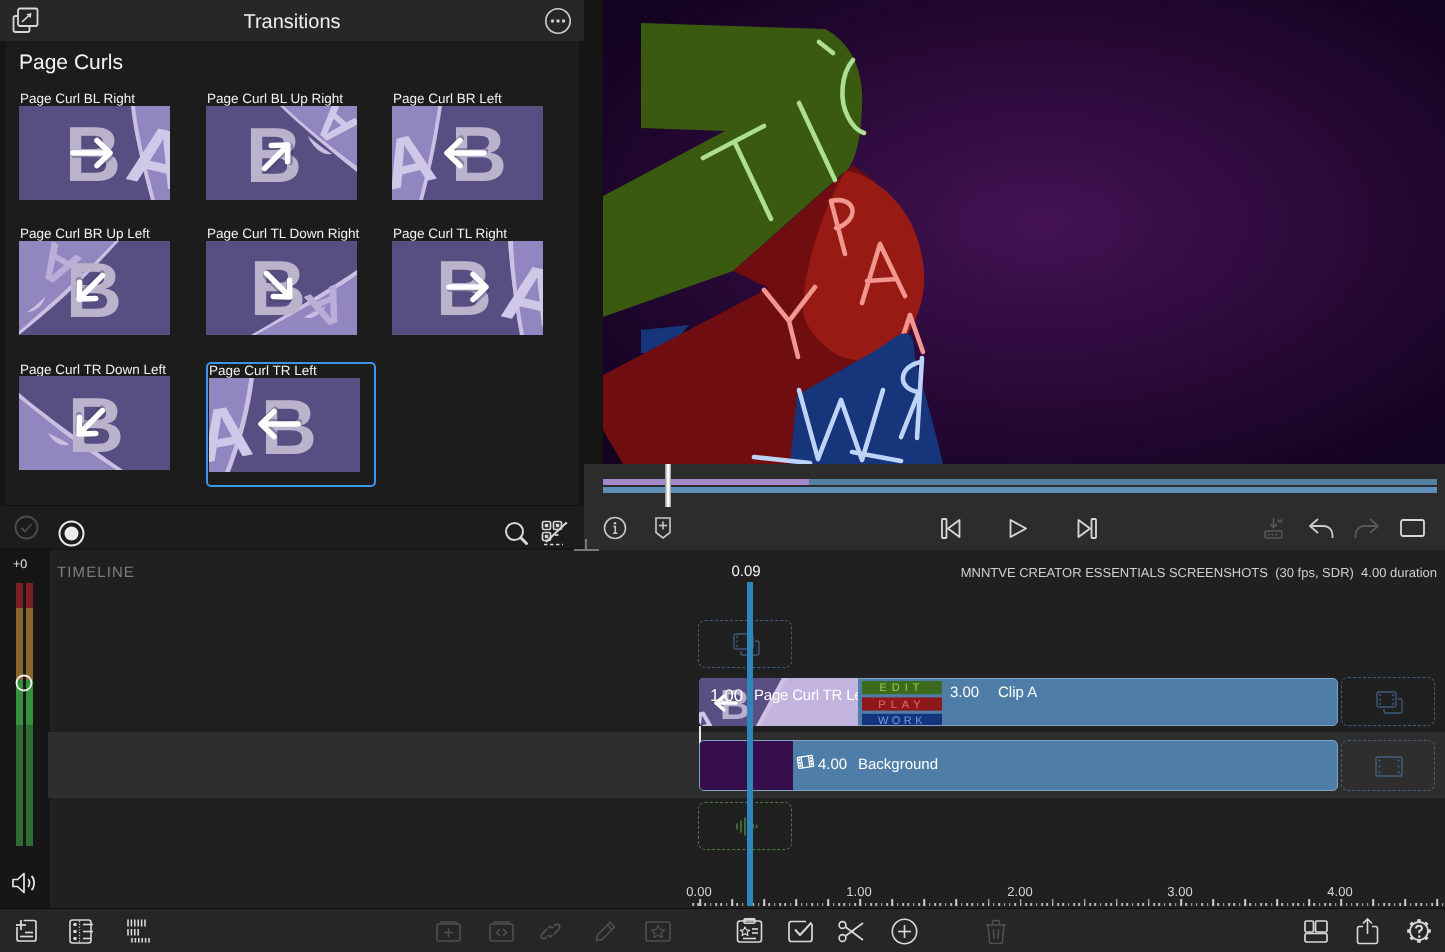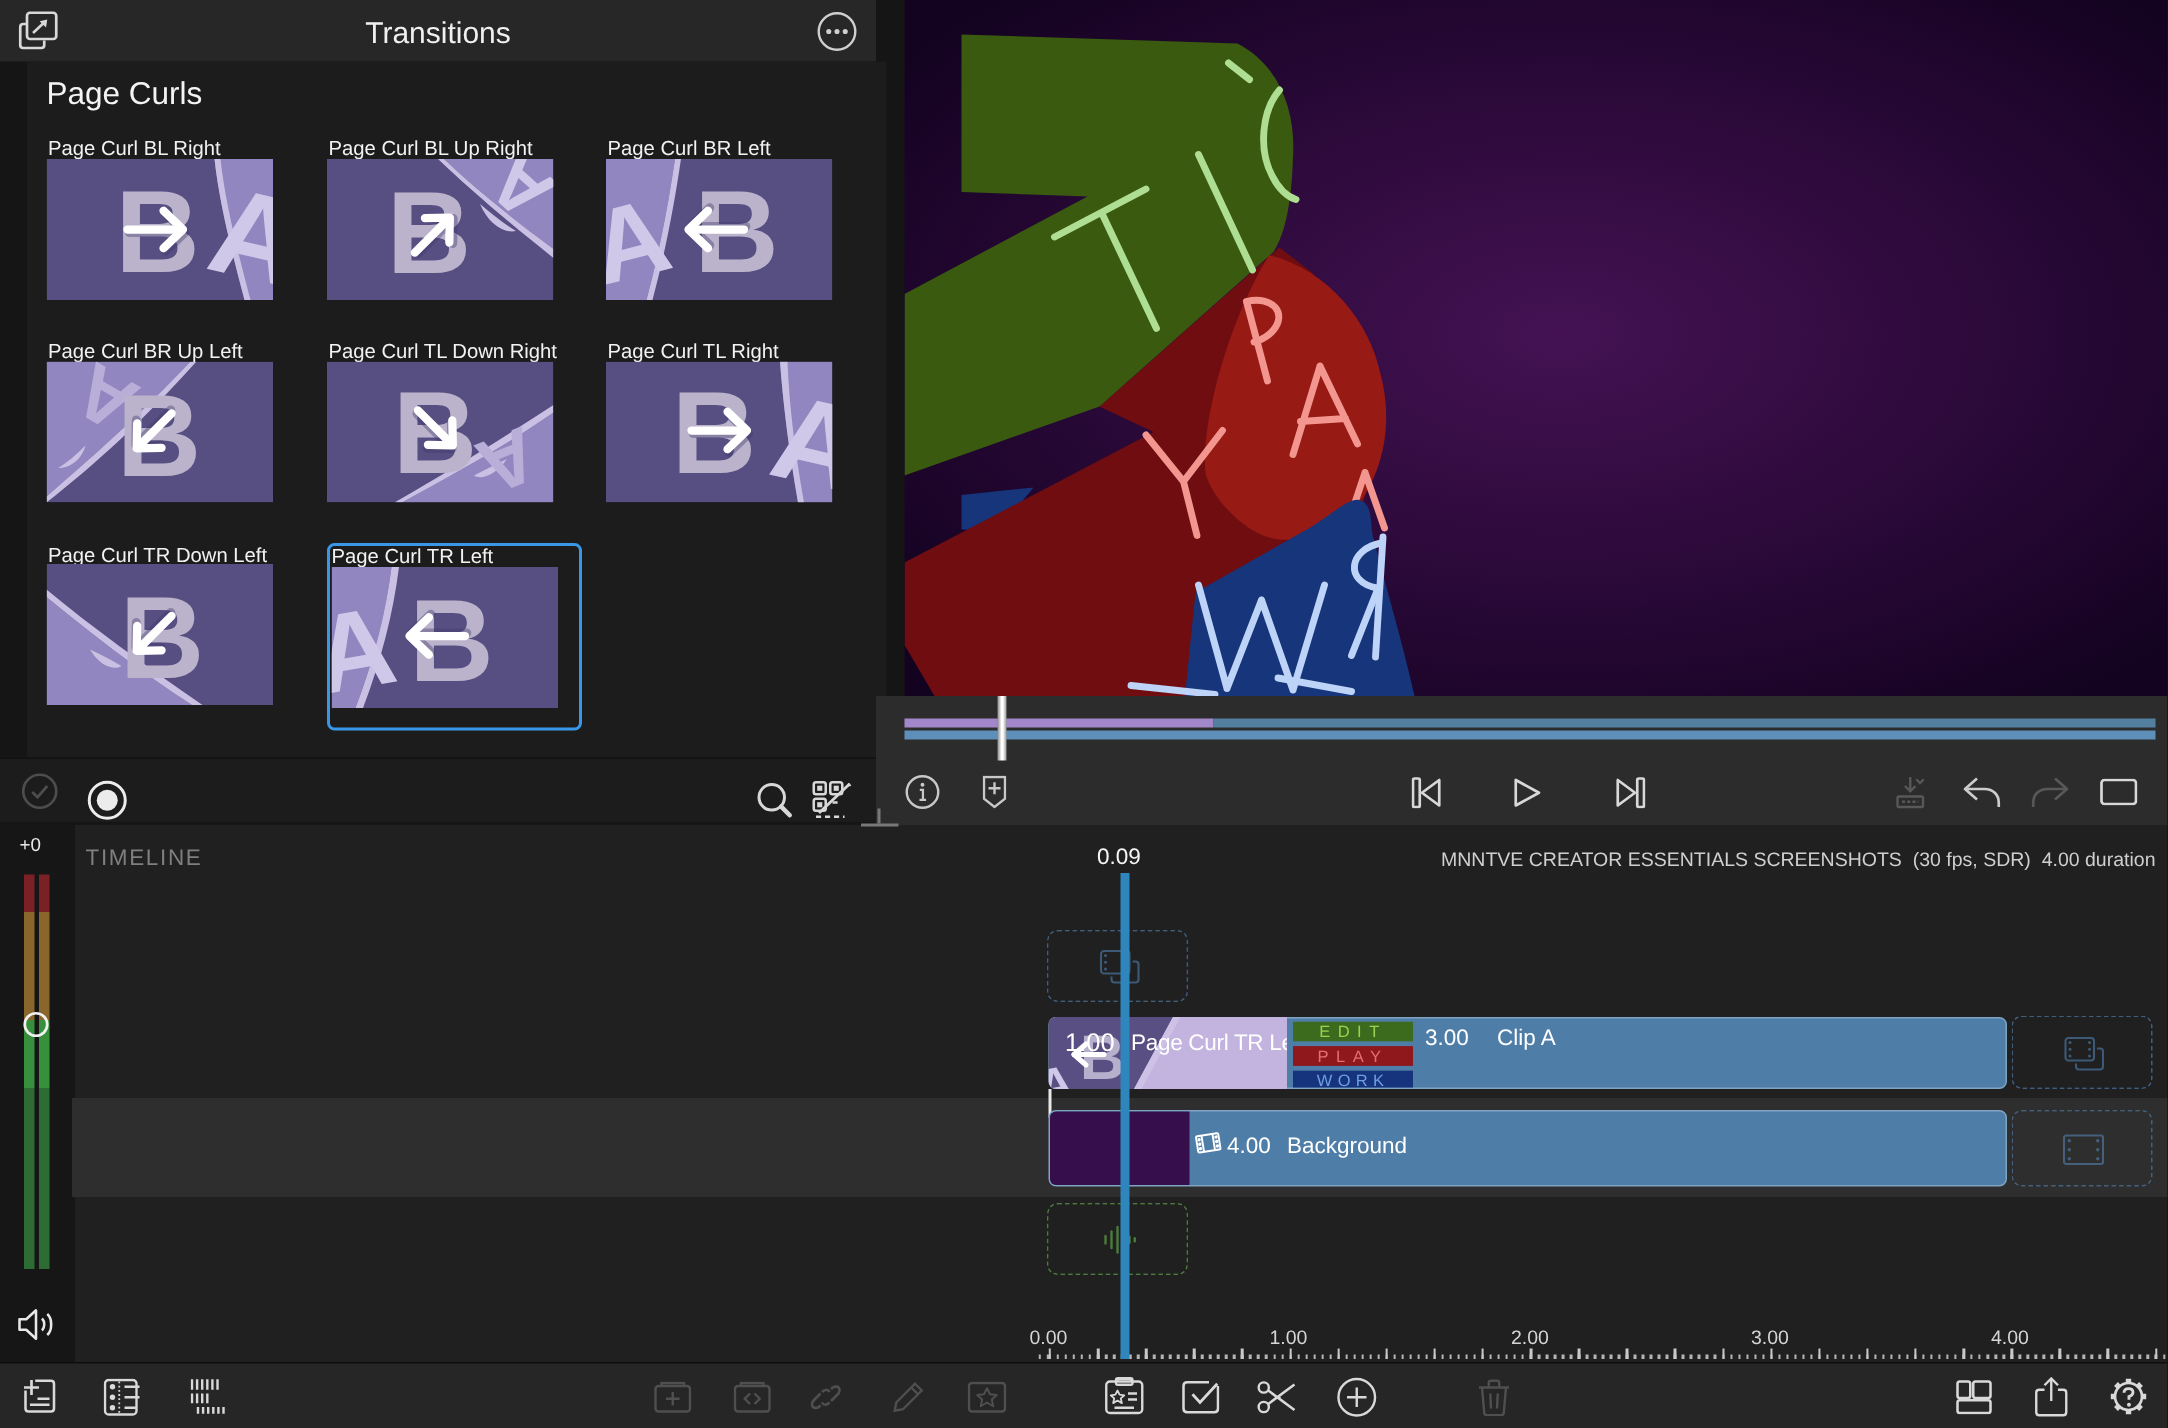--- a/index.html
+++ b/index.html
@@ -2,21 +2,21 @@
 <html><head>
 <meta charset="utf-8">
 <style>
   * { margin:0; padding:0; box-sizing:border-box; text-rendering:geometricPrecision; }
   html,body { width:1445px; height:952px; background:#151515; overflow:hidden;
     font-family:"Liberation Sans", sans-serif; text-rendering:geometricPrecision; }
   .abs { position:absolute; }
   #page { position:relative; width:1445px; height:871px; }
   
   #phead { left:0; top:0; width:584px; height:41px; background:#272727; }
-  #pbody { left:18px; top:41px; width:573px; height:464px; background:#1c1c1c; }
+  #pbody { left:6px; top:41px; width:573px; height:464px; background:#1c1c1c; }
   .thumb { position:absolute; width:151px; height:94px; overflow:hidden; }
   #selbox { left:200px; top:321px; width:170px; height:125px; border:2.5px solid #3a97e8; border-radius:5px; }
   #pfoot { left:0px; top:505px; width:584px; height:43px; background:#1c1c1c; border-top:1px solid #101010; }
   
   #preview { left:603px; top:0; width:842px; height:464px; background:#1d0826; }
   #scrub { left:584px; top:464px; width:861px; height:86px; background:#2c2c2c; }
   
   #tl { left:0; top:550px; width:1445px; height:358px; background:#202020; }
   #meters { left:0; top:0px; width:50px; height:358px; background:#161616; }
   #band { left:48px; top:182px; width:1397px; height:66px; background:#2e2e2e; }

